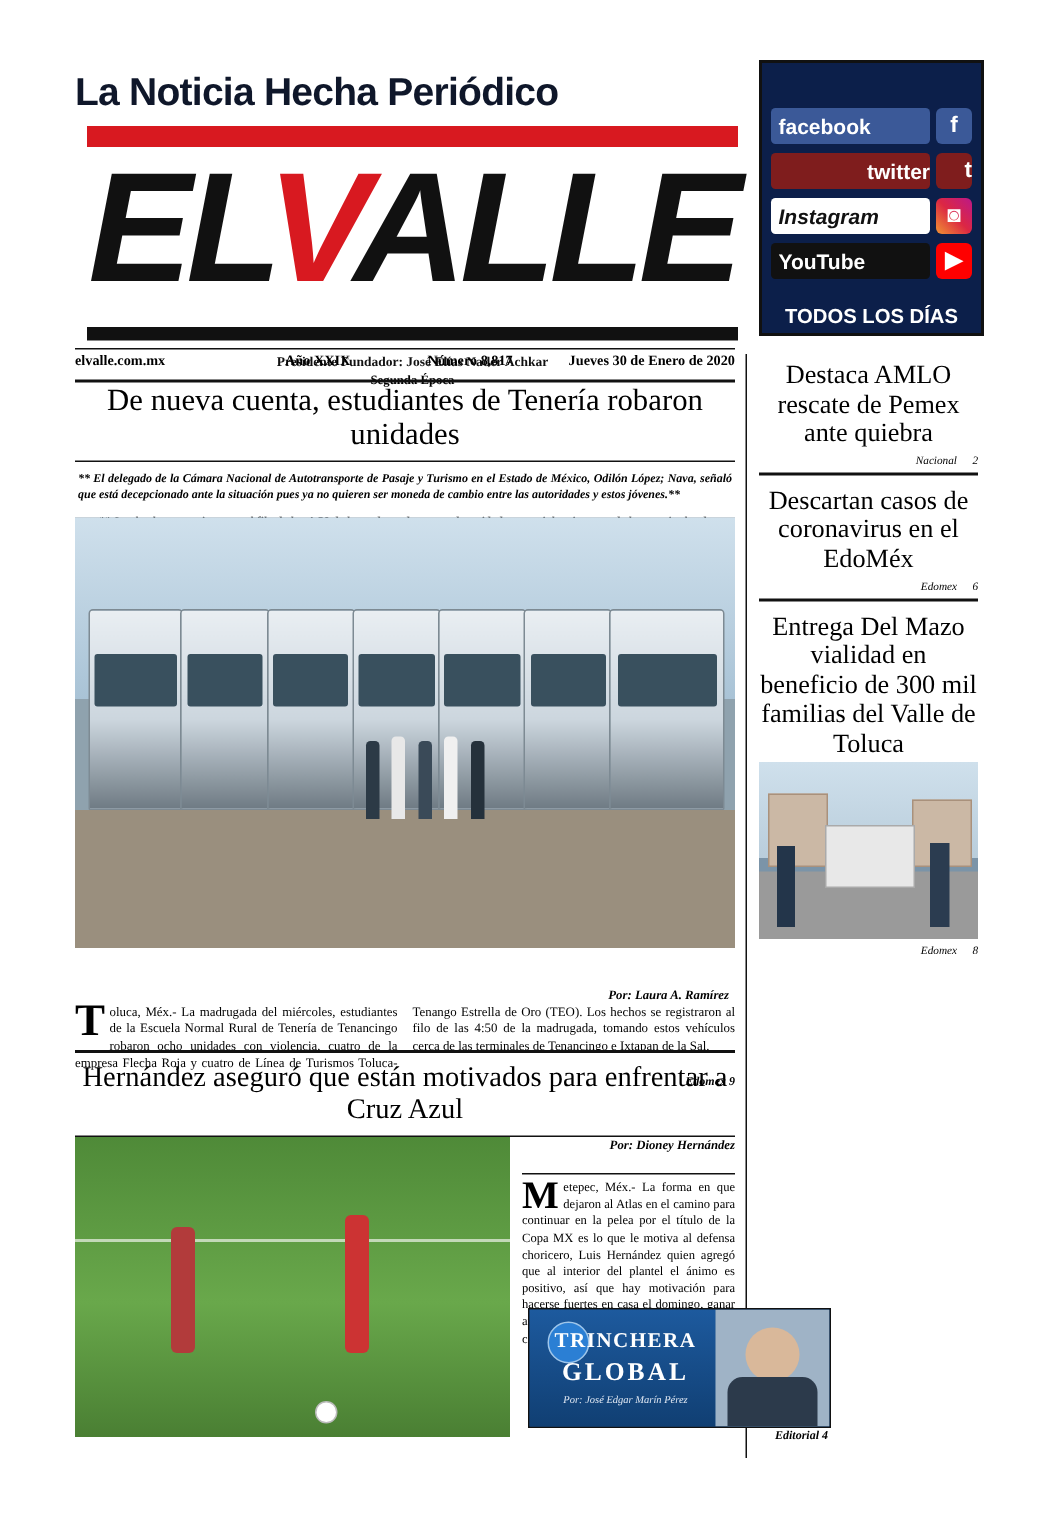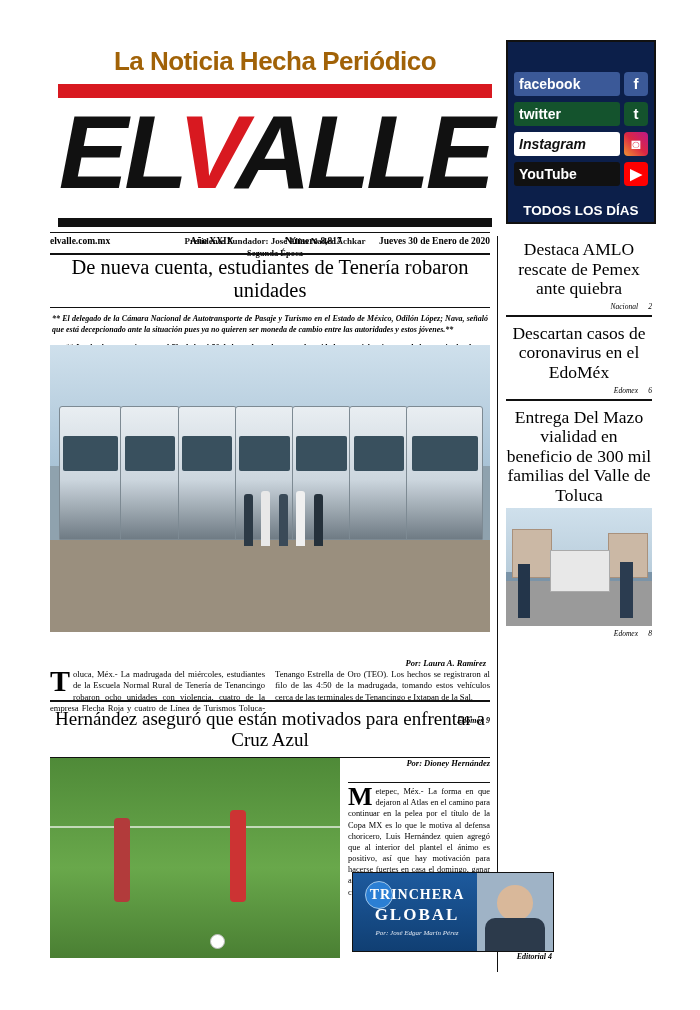--- a/index.html
+++ b/index.html
@@ -2,38 +2,38 @@
 <html><head>
 <meta charset="utf-8">
 <style>
   html,body{margin:0;padding:0;background:#b9b9b9;}
   body{font-family:"Liberation Serif", serif;}
   .page{width:700px;height:1010px;position:relative;background:#ffffff;overflow:hidden;}
   .sheet{position:absolute;left:0;top:0;width:700px;height:1010px;background:#fff;}
 
   
   .masthead{position:absolute;left:50px;top:40px;width:450px;height:190px;}
-  .tagline{font-family:"Liberation Sans",sans-serif;font-weight:bold;font-size:26px;letter-spacing:-0.5px;color:#a16207;text-align:center;line-height:1;padding-top:8px;}
+  .tagline{font-family:"Liberation Sans",sans-serif;font-weight:bold;font-size:26px;letter-spacing:-0.5px;color:#0f172a;text-align:left;line-height:1;padding-top:8px;}
   .redbar{position:absolute;left:8px;top:44px;width:434px;height:14px;background:#d81920;}
   .blackbar{position:absolute;left:8px;top:178px;width:434px;height:9px;background:#111;}
   .wordmark{position:absolute;left:0;top:52px;width:450px;height:120px;}
   .wm-text{position:absolute;left:0;top:0;width:450px;text-align:center;font-family:"Liberation Sans",sans-serif;font-weight:bold;font-style:italic;font-size:104px;line-height:120px;color:#111;letter-spacing:-4px;}
   .wm-v{color:#d81920;}
   .founder{position:absolute;left:0;top:196px;width:450px;text-align:center;font-family:Liberation Serif, serif;font-size:9px;font-weight:bold;color:#111;}
   .epoch{position:absolute;left:0;top:208px;width:450px;text-align:center;font-size:8.5px;font-weight:bold;}
 
   
   .social{position:absolute;left:506px;top:40px;width:146px;height:180px;background:#0c1f4a;border:2px solid #111;}
   .social .s-title{color:#fff;text-align:center;font-family:"Liberation Sans",sans-serif;font-weight:bold;font-size:16px;letter-spacing:0.5px;padding-top:6px;}
   .social .s-foot{position:absolute;left:0;bottom:4px;width:100%;text-align:center;color:#fff;font-family:"Liberation Sans",sans-serif;font-weight:bold;font-size:13.5px;}
   .s-rows{position:absolute;left:6px;top:28px;width:134px;}
   .s-row{display:flex;align-items:center;height:27px;margin-bottom:3px;}
   .s-name{flex:1;height:24px;border-radius:3px;color:#fff;font-family:"Liberation Sans",sans-serif;font-weight:bold;font-size:14px;line-height:24px;padding-left:5px;overflow:hidden;white-space:nowrap;}
   .s-ico{width:24px;height:24px;margin-left:4px;border-radius:4px;color:#fff;font-family:"Liberation Sans",sans-serif;font-weight:bold;font-size:15px;text-align:center;line-height:24px;}
-  .fb{background:#3b5998;} .tw{background:#14532d;} .yt{background:#ff0000;}
+  .fb{background:#3b5998;} .tw{background:#7f1d1d;text-align:right;} .yt{background:#ff0000;}
   .ig{background:linear-gradient(45deg,#f09433,#dc2743,#bc1888);}
   .ig-name{background:#fff;color:#111 !important;font-style:italic;}
 
   
   .infobar{position:absolute;left:50px;top:232px;width:440px;height:20px;border-top:1px solid #111;border-bottom:2px solid #111;}
   .infobar div{position:absolute;top:3px;font-family:"Liberation Serif",serif;font-size:9.5px;font-weight:bold;}
   .ib-site{left:0;}
   .ib-year{left:140px;}
   .ib-num{left:235px;}
   .ib-date{right:0;}

